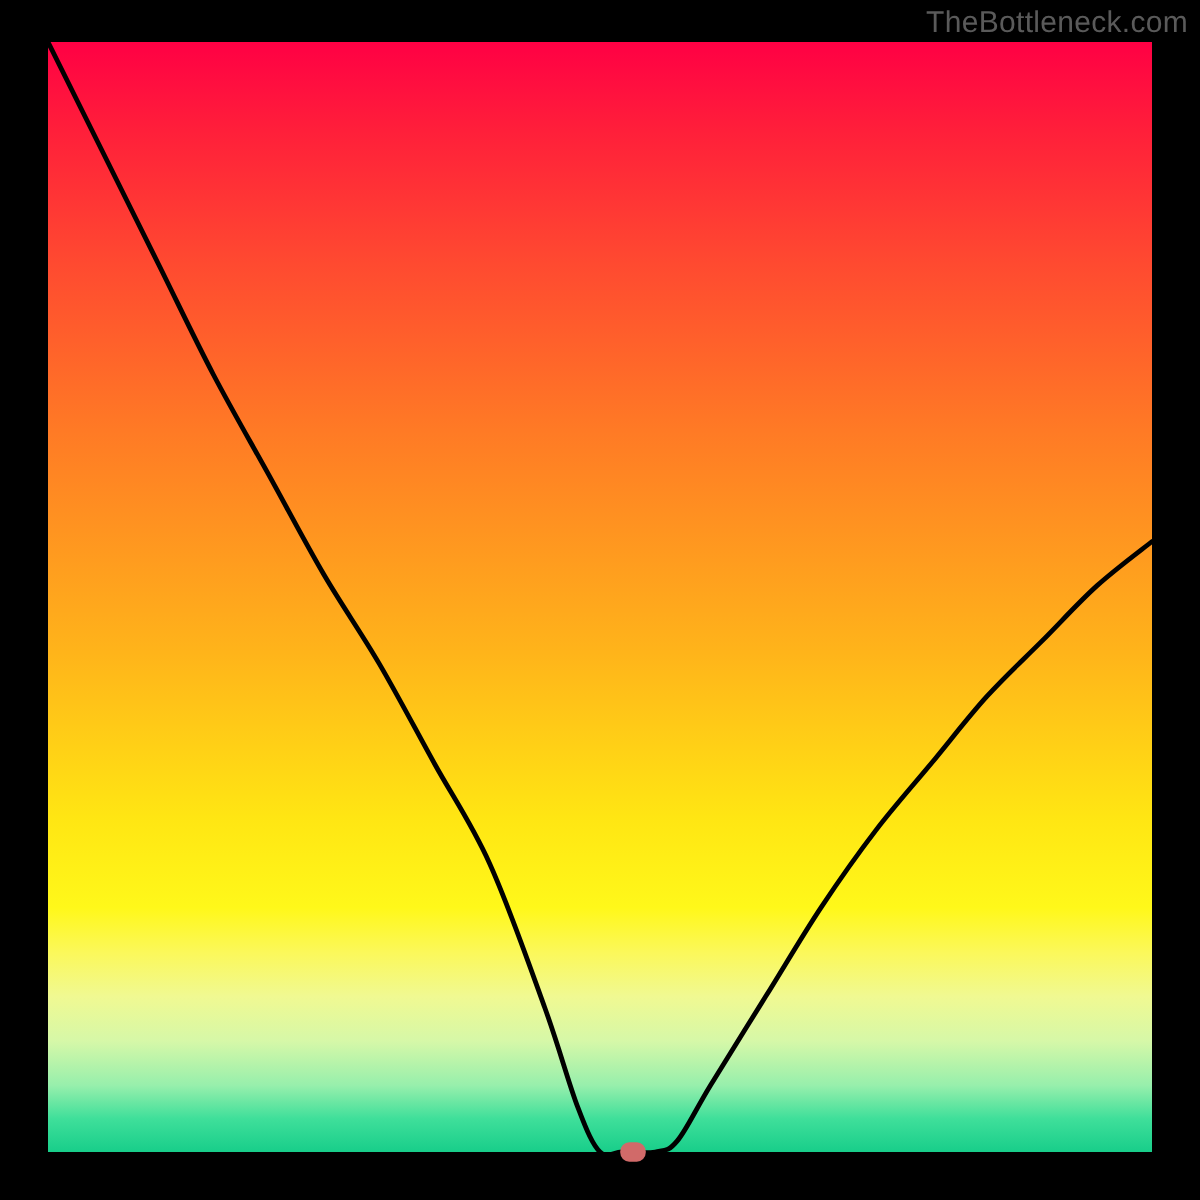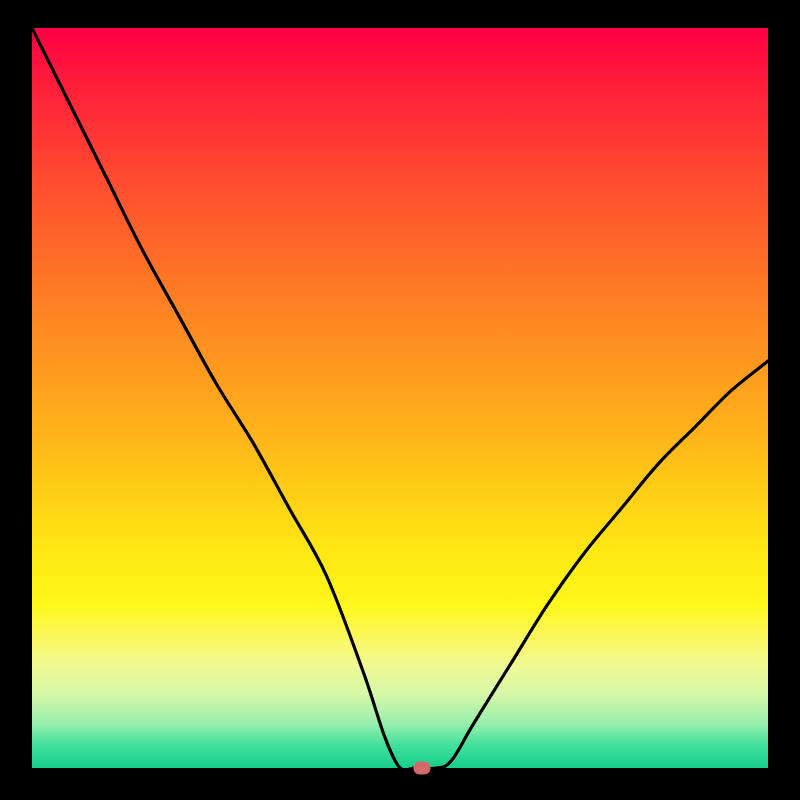--- a/index.html
+++ b/index.html
@@ -73,20 +73,21 @@
     border-radius: 6px;
     background: #d16a69;
     transform: translate(-50%, -50%);
   }
 </style>
 </head>
 <body>
 
 <div class="stage">
 
+  <div class="watermark">TheBottleneck.com</div>
 
   <div class="plot">
     <div class="gradient-bg"></div>
 
     <svg class="curve" viewBox="0 0 736 740" preserveAspectRatio="none">
       <path fill="none" stroke="#000" stroke-width="3.2" stroke-linecap="round" d="M 0.0 0.0 C 6.1 12.3, 24.5 49.3, 36.8 74.0 C 49.1 98.7, 61.3 123.3, 73.6 148.0 C 85.9 172.7, 98.1 198.6, 110.4 222.0 C 122.7 245.4, 134.9 266.4, 147.2 288.6 C 159.5 310.8, 171.7 334.2, 184.0 355.2 C 196.3 376.2, 208.5 393.4, 220.8 414.4 C 233.1 435.4, 245.3 458.8, 257.6 481.0 C 269.9 503.2, 282.1 520.5, 294.4 547.6 C 306.7 574.7, 321.4 616.7, 331.2 643.8 C 341.0 670.9, 347.1 694.4, 353.3 710.4 C 359.4 726.4, 363.1 735.1, 368.0 740.0 C 372.9 744.9, 376.6 740.0, 382.7 740.0 C 388.9 740.0, 398.7 741.2, 404.8 740.0 C 410.9 738.8, 413.4 740.0, 419.5 732.6 C 425.7 725.2, 431.8 711.6, 441.6 695.6 C 451.4 679.6, 466.1 656.1, 478.4 636.4 C 490.7 616.7, 502.9 595.7, 515.2 577.2 C 527.5 558.7, 539.7 541.4, 552.0 525.4 C 564.3 509.4, 576.5 495.8, 588.8 481.0 C 601.1 466.2, 613.3 450.2, 625.6 436.6 C 637.9 423.0, 650.1 411.9, 662.4 399.6 C 674.7 387.3, 686.9 373.7, 699.2 362.6 C 711.5 351.5, 729.9 337.9, 736.0 333.0"></path>
     </svg>
 
     <div class="marker" style="left: 390.08px; top: 740px;"></div>
   </div>

